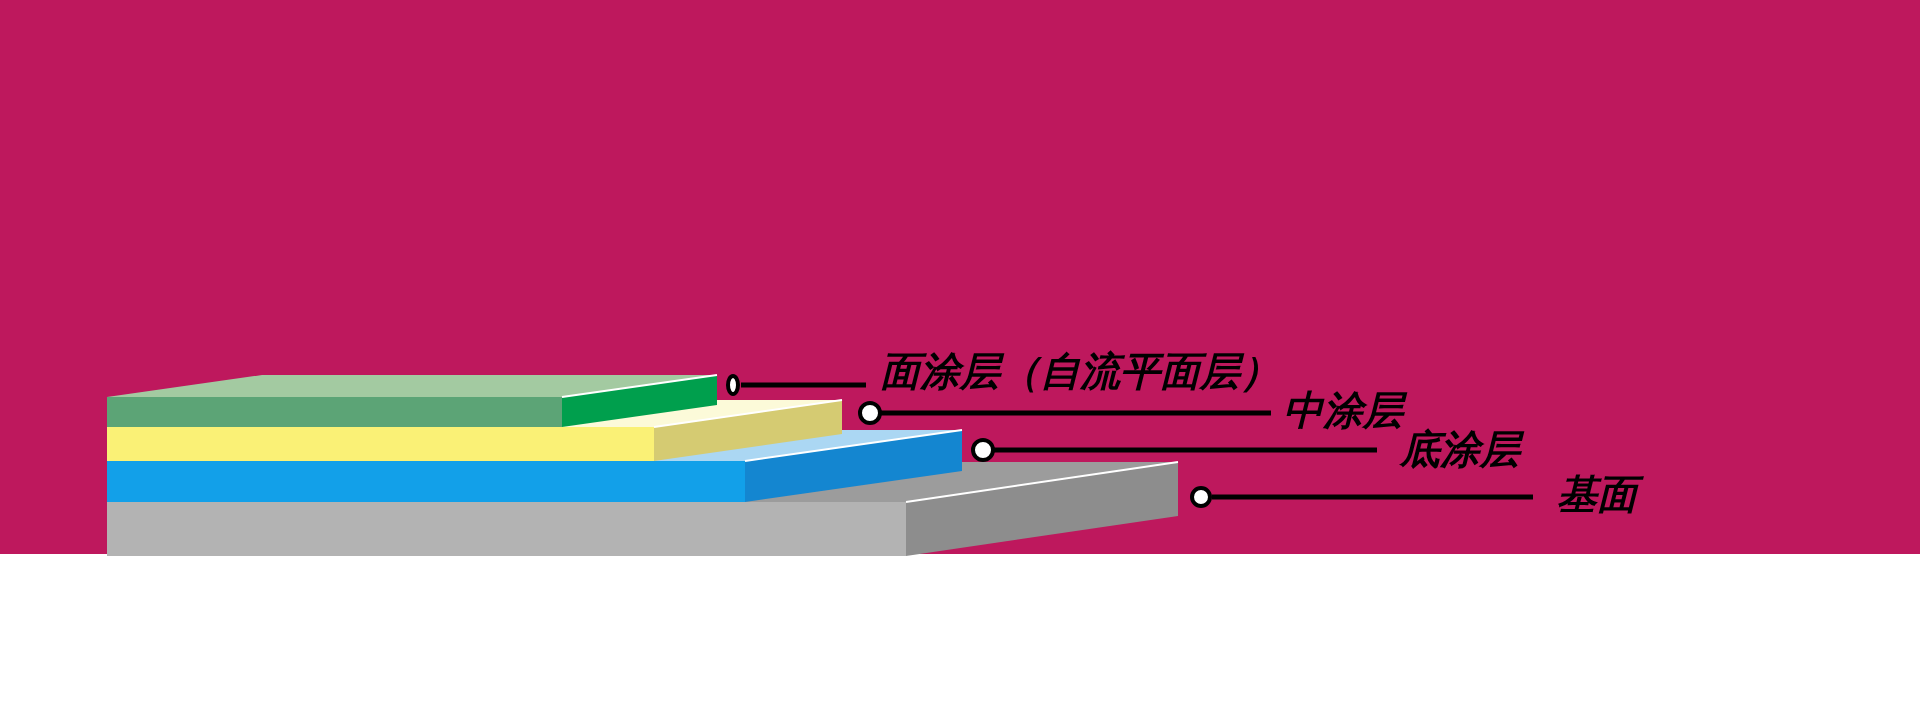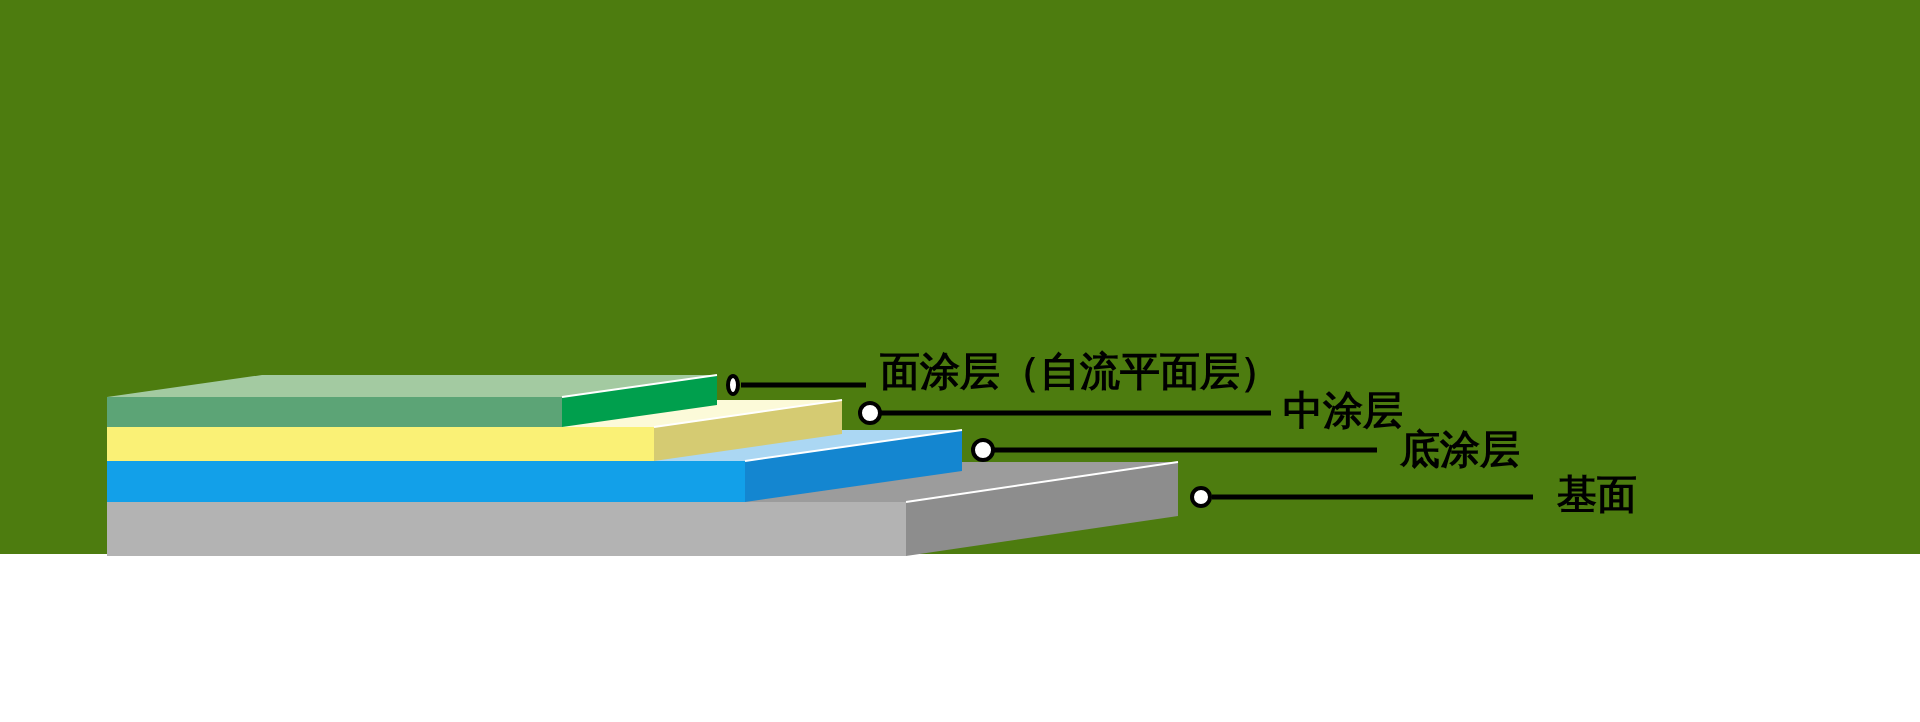--- a/index.html
+++ b/index.html
@@ -8,21 +8,22 @@
     background: #ffffff;
     width: 1920px;
     height: 722px;
     overflow: hidden;
     font-family: "Liberation Sans", sans-serif;
   }
   #stage {
     position: relative;
     width: 1920px;
     height: 554px;
-    background: #4d7c0f;
+    background: #be185d;
+    font-style: italic;
   }
   svg {
     display: block;
   }
   .layer-label {
     font-family: "Liberation Sans", sans-serif;
     font-size: 40px;
     font-weight: 600;
     fill: #000000;
     letter-spacing: 0px;

